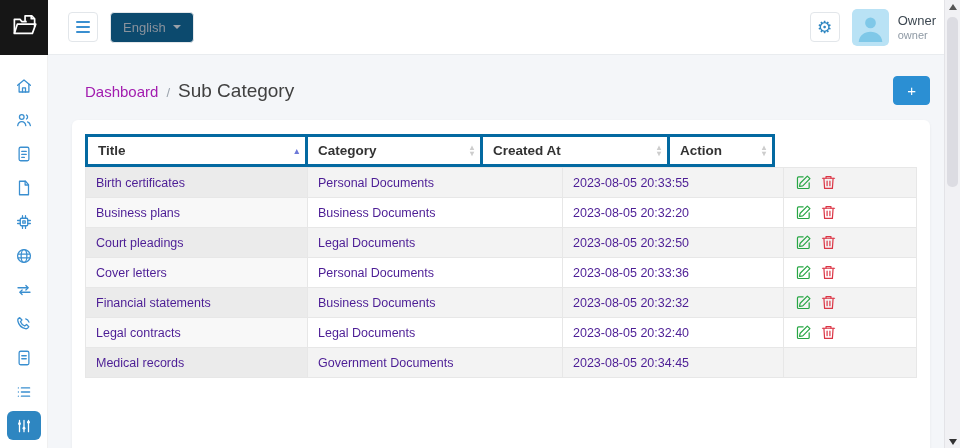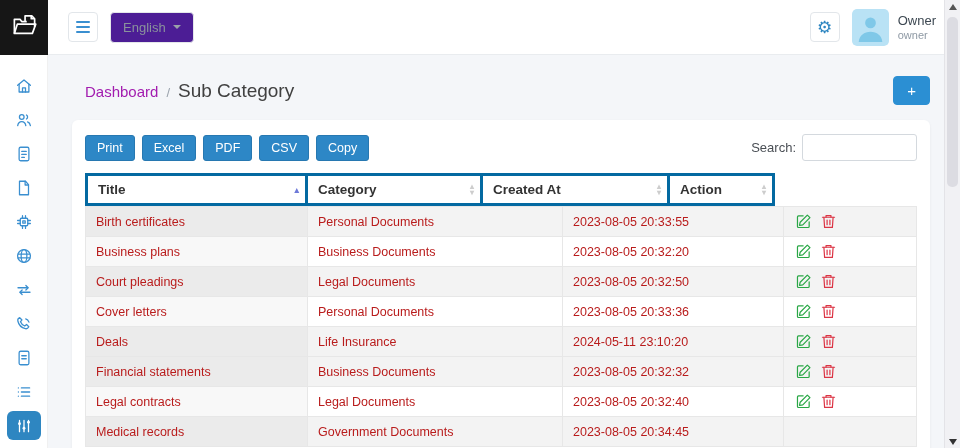--- a/index.html
+++ b/index.html
@@ -8,21 +8,21 @@
 
   
   .topbar { position:absolute; top:0; left:0; width:944px; height:55px; background:#fff;
             border-bottom:1px solid #e9ecef; display:flex; align-items:center; z-index:5; }
   .logo { width:48px; height:55px; background:#161616; display:flex; align-items:center; justify-content:center; flex:0 0 48px; cursor:pointer; }
   .icon-btn { background:#fff; border:1px solid #e2e6ea; border-radius:4px; width:30px; height:30px;
               display:flex; align-items:center; justify-content:center; cursor:pointer; }
   .menu-btn { margin-left:20px; }
   .bars { display:flex; flex-direction:column; gap:3px; }
   .bars span { display:block; width:14px; height:2px; background:#3a8fd0; border-radius:1px; }
-  .lang-btn { margin-left:12px; height:31px; background:#4c1d95; border:1px solid #e4e7ea; border-radius:4px;
+  .lang-btn { margin-left:12px; height:31px; background:#0c4a6e; border:1px solid #e4e7ea; border-radius:4px;
               padding:0 12px; display:flex; align-items:center; gap:7px; color:#8a929c; font-size:13px; cursor:pointer; }
   .caret { width:0; height:0; border-left:4px solid transparent; border-right:4px solid transparent; border-top:4px solid #9aa1a9; }
   .top-spacer { flex:1; }
   .gear-btn { margin-right:12px; color:#2e86c1; font-size:17px; }
   .user { display:flex; align-items:center; gap:9px; margin-right:8px; cursor:pointer; }
   .avatar { width:37px; height:37px; border-radius:5px; overflow:hidden; flex:0 0 37px; }
   .uname { font-size:13px; color:#3d4852; }
   .urole { font-size:11px; color:#8e99a4; margin-top:1px; }
 
   
@@ -55,21 +55,21 @@
   .search input { width:115px; height:27px; border:1px solid #d4d9de; border-radius:3px; padding:0 6px; font-size:13px; color:#444; }
 
   table { border-collapse:collapse; table-layout:fixed; width:100%; }
   .dt-head th { background:#fff; border:3px solid #0369a1; font-size:13.5px; color:#333; text-align:left;
                 font-weight:bold; padding:6px 22px 6px 10px; height:30px; position:relative; cursor:pointer; white-space:nowrap; }
   .dt-head th.filler { border:none; background:transparent; cursor:default; }
   .sort-stack { position:absolute; right:6px; top:50%; transform:translateY(-50%);
                 display:flex; flex-direction:column; font-size:8px; line-height:6px; color:#cdcdcd; }
   .sort-asc { position:absolute; right:6px; top:50%; transform:translateY(-50%); font-size:9px; color:#6d79d8; }
 
-  .dt-body td { border:1px solid #e7e7e7; font-size:12.5px; color:#b91c1c; padding:5px 10px; height:30px; white-space:nowrap; overflow:hidden; }
+  .dt-body td { border:1px solid #e7e7e7; font-size:12.5px; color:#4c1d95; padding:5px 10px; height:30px; white-space:nowrap; overflow:hidden; }
   tr.odd td { background:#f3f3f3; }
   tr.even td { background:#fff; }
   tr.odd td.c-title { background:#ebebeb; }
   tr.even td.c-title { background:#f8f8f8; }
   .c-action { padding:4px 6px; }
   .act { background:none; border:none; cursor:pointer; padding:1px; display:inline-flex; vertical-align:middle; }
   .act svg { width:17px; height:17px; }
   .act.edit { color:#28a745; margin-right:6px; }
   .act.del { color:#dc3545; }
 
@@ -206,33 +206,20 @@
       <a>Dashboard</a>
       <span class="sep">/</span>
       <span class="cur">Sub Category</span>
     </div>
     <button class="create-btn">
       <span class="plus">+</span>
     </button>
   </div>
 
   <div class="card">
-    <div class="table-toolbar">
-      <div class="dt-buttons" id="dt-buttons">
-          <button class="dt-btn">Print</button>
-          <button class="dt-btn">Excel</button>
-          <button class="dt-btn">PDF</button>
-          <button class="dt-btn">CSV</button>
-          <button class="dt-btn">Copy</button>
-        </div>
-      <div class="search">
-        <label>Search:</label>
-        <input type="text" id="search-input" value="" style="">
-      </div>
-    </div>
 
     <table class="dt-head">
       <colgroup>
           <col style="width:220px">
           <col style="width:175px">
           <col style="width:187px">
           <col style="width:105px">
           <col>
         </colgroup>
       <thead>
@@ -320,38 +307,20 @@
               </button><button class="act del">
                 <svg viewBox="0 0 24 24" fill="none" stroke="currentColor" stroke-width="1.7" stroke-linecap="round" stroke-linejoin="round">
                   <path d="M3.5 6h17"></path>
                   <path d="M8.5 6V3.7h7V6"></path>
                   <path d="M5.5 6l1 14.3h11l1-14.3"></path>
                   <path d="M10 10v6.5M14 10v6.5"></path>
                 </svg>
               </button></td>
           </tr>
           <tr class="odd">
-            <td class="c-title">Deals</td>
-            <td class="c-category">Life Insurance</td>
-            <td class="c-created-at">2024-05-11 23:10:20</td>
-            <td class="c-action"><button class="act edit">
-                <svg viewBox="0 0 24 24" fill="none" stroke="currentColor" stroke-width="1.7" stroke-linecap="round" stroke-linejoin="round">
-                  <path d="M20 12.5V19a1.5 1.5 0 0 1-1.5 1.5H5A1.5 1.5 0 0 1 3.5 19V5.5A1.5 1.5 0 0 1 5 4h6.5"></path>
-                  <path d="M17.4 2.9l3.7 3.7L11 16.7l-4.6.9.9-4.6z"></path>
-                </svg>
-              </button><button class="act del">
-                <svg viewBox="0 0 24 24" fill="none" stroke="currentColor" stroke-width="1.7" stroke-linecap="round" stroke-linejoin="round">
-                  <path d="M3.5 6h17"></path>
-                  <path d="M8.5 6V3.7h7V6"></path>
-                  <path d="M5.5 6l1 14.3h11l1-14.3"></path>
-                  <path d="M10 10v6.5M14 10v6.5"></path>
-                </svg>
-              </button></td>
-          </tr>
-          <tr class="odd">
             <td class="c-title">Financial statements</td>
             <td class="c-category">Business Documents</td>
             <td class="c-created-at">2023-08-05 20:32:32</td>
             <td class="c-action"><button class="act edit">
                 <svg viewBox="0 0 24 24" fill="none" stroke="currentColor" stroke-width="1.7" stroke-linecap="round" stroke-linejoin="round">
                   <path d="M20 12.5V19a1.5 1.5 0 0 1-1.5 1.5H5A1.5 1.5 0 0 1 3.5 19V5.5A1.5 1.5 0 0 1 5 4h6.5"></path>
                   <path d="M17.4 2.9l3.7 3.7L11 16.7l-4.6.9.9-4.6z"></path>
                 </svg>
               </button><button class="act del">
                 <svg viewBox="0 0 24 24" fill="none" stroke="currentColor" stroke-width="1.7" stroke-linecap="round" stroke-linejoin="round">

